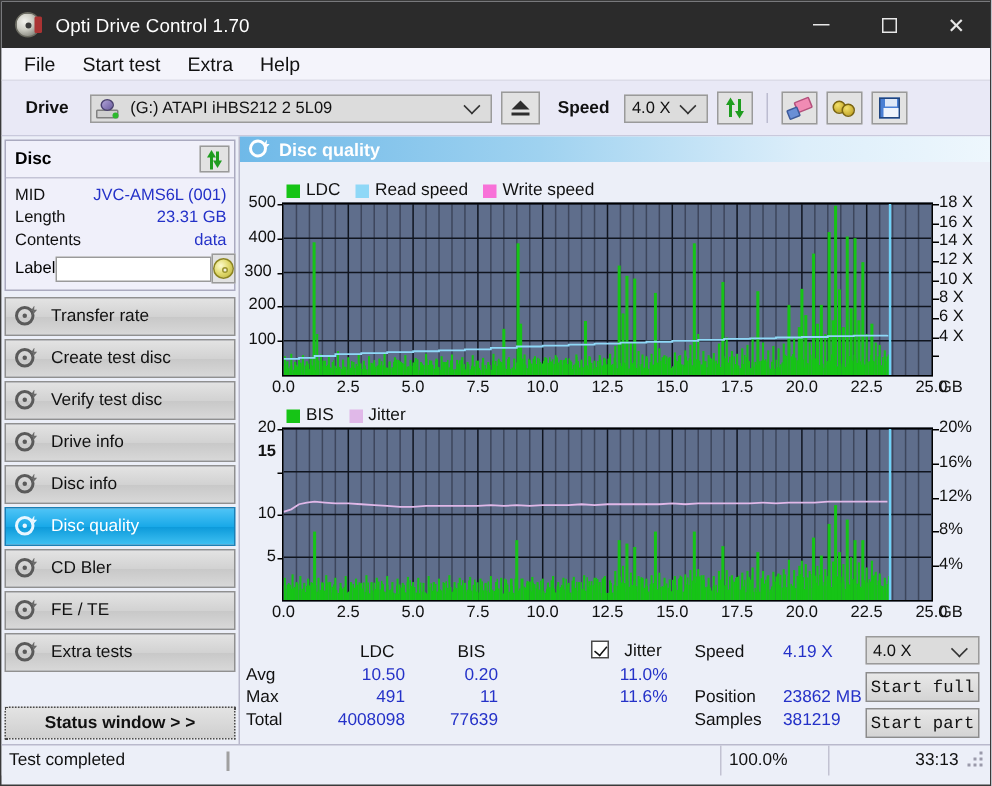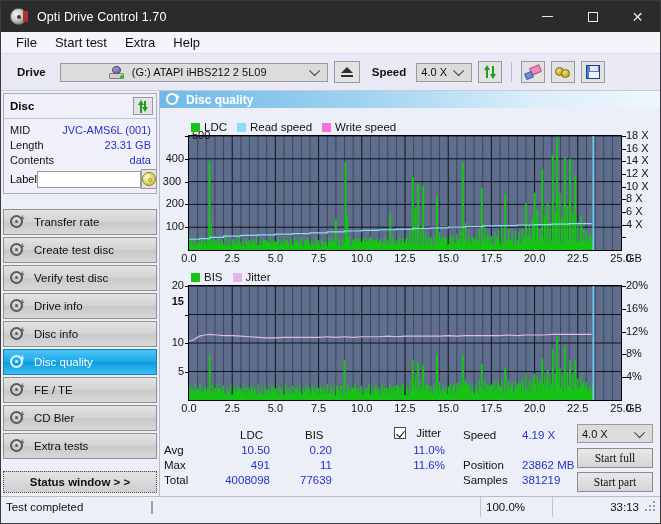--- a/index.html
+++ b/index.html
@@ -40,21 +40,21 @@
   .drivebar{height:36px;background:#e9e9f6;display:flex;align-items:center;
             padding:0 6px;border-bottom:1px solid #c9c9dc;gap:6px;}
   .lbl-bold{font-weight:bold;font-size:11.5px;color:#111;}
   .combo{height:19px;background:#dcdcdc;border:1px solid #9a9a9a;
          display:flex;align-items:center;font-size:11px;color:#111;
          box-sizing:border-box;position:relative;}
   .combo .cv{padding-left:4px;white-space:nowrap;overflow:hidden;}
   .combo .chev{position:absolute;right:5px;top:50%;transform:translateY(-60%);
          width:7px;height:7px;border-left:1.4px solid #333;border-bottom:1.4px solid #333;
          transform-origin:center; rotate:-45deg; margin-top:-2px;}
-  #drive-combo{width:268px;padding-left:45px;}
+  #drive-combo{width:268px;}
   #speed-combo{width:56px;}
   .drv-ico{width:15px;height:13px;margin:0 4px 0 3px;position:relative;flex:none;}
   .drv-ico .b1{position:absolute;left:0;bottom:0;width:15px;height:6px;background:#cfcfcf;
                border:1px solid #808080;box-sizing:border-box;border-radius:1px;}
   .drv-ico .b2{position:absolute;left:3px;top:0;width:9px;height:8px;border-radius:50%;
                background:linear-gradient(135deg,#b0a2d6,#6a5ca0);border:1px solid #4a4170;box-sizing:border-box;}
   .drv-ico .dot{position:absolute;right:0px;bottom:0px;width:4px;height:4px;background:#2db82d;border-radius:50%;}
   .tbtn{width:24px;height:22px;background:#e2e2e2;border:1px solid #9a9a9a;
         display:flex;align-items:center;justify-content:center;box-sizing:border-box;}
   .eject{width:26px;height:22px;}
@@ -103,21 +103,21 @@
                font-size:11px;padding:0 3px;font-family:"Liberation Sans",sans-serif;color:#111;}
   .btn-cd{width:22px;height:20px;background:#e2e2e2;border:1px solid #9a9a9a;
           display:flex;align-items:center;justify-content:center;box-sizing:border-box;}
   .cd-glyph{width:14px;height:14px;border-radius:50%;
      background:radial-gradient(circle at 35% 35%,#fdfbd0 0%,#e3dc72 45%,#b8ae35 100%);
      border:1px solid #8c8420;box-sizing:border-box;position:relative;}
   .cd-glyph:after{content:"";position:absolute;left:5px;top:5px;width:4px;height:4px;
      border-radius:50%;background:#f2f0e2;border:1px solid #9a9330;box-sizing:border-box;}
 
   
-  .nav{margin:15px 2px 0 2px;display:flex;flex-direction:column;gap:2px;}
+  .nav{margin:4px 2px 0 2px;display:flex;flex-direction:column;gap:2px;}
   .navbtn{height:26px;display:flex;align-items:center;padding-left:6px;
           background:linear-gradient(to bottom,#e3e3e3 0%,#d2d2d2 50%,#c8c8c8 51%,#d8d8d8 100%);
           border:1px solid #909090;box-sizing:border-box;font-size:11.5px;color:#111;}
   .navbtn.sel{background:linear-gradient(to bottom,#4fc4f6 0%,#19a9e8 50%,#0c9ada 51%,#3ec0f2 100%);
               border-color:#1b7fb5;color:#fff;}
   .navbtn .nlabel{margin-left:9px;}
   .nico{width:15px;height:15px;position:relative;flex:none;}
   .nico .ring{position:absolute;left:0;top:0;width:13px;height:13px;border-radius:50%;
       border:2px solid #5a5a5a;box-sizing:border-box;}
   .navbtn.sel .nico .ring{border-color:#e8f6ff;}
@@ -155,21 +155,21 @@
 
   
   .stats{position:absolute;font-size:11.5px;color:#111;white-space:nowrap;}
   .v-blue{color:#2431c8;}
   .chk{width:12px;height:12px;border:1px solid #4a4a4a;background:#fff;display:inline-block;
        position:relative;box-sizing:border-box;vertical-align:-2px;}
   .chk:after{content:"";position:absolute;left:3px;top:1px;width:4px;height:7px;
        border-right:1.6px solid #111;border-bottom:1.6px solid #111;transform:rotate(40deg);}
   .btn-std{background:linear-gradient(to bottom,#e8e8e8,#d4d4d4);border:1px solid #8c8c8c;
      box-sizing:border-box;font-size:11.5px;color:#111;display:flex;align-items:center;
-     justify-content:center;font-family:Liberation Serif, serif;}
+     justify-content:center;font-family:Liberation Mono, monospace;}
 
   
   .statusbar{height:20px;background:#eceff8;border-top:1px solid #b9b9cc;
      display:flex;align-items:center;font-size:11.5px;color:#111;}
   .sb-cell{height:20px;display:flex;align-items:center;padding:0 5px;box-sizing:border-box;}
   .sb-text{width:146px;}
   .sb-prog{flex:1;padding:0 4px;}
   .progress{height:13px;background:#fff;border:1px solid #a0a0a0;box-sizing:border-box;position:relative;}
   .progress .fill{height:100%;background:#14a214;}
   .sb-pct{width:72px;border-left:1px solid #c2c2d2;margin-left:38px;}
@@ -339,28 +339,28 @@
               <i class="ring"></i>
               <i class="spark"></i>
             </span>
           <span class="nlabel">Disc quality</span>
         </div>
         <div class="navbtn">
           <span class="nico">
               <i class="ring"></i>
               <i class="spark"></i>
             </span>
-          <span class="nlabel">FE / TE</span>
+          <span class="nlabel">CD Bler</span>
         </div>
         <div class="navbtn">
           <span class="nico">
               <i class="ring"></i>
               <i class="spark"></i>
             </span>
-          <span class="nlabel">CD Bler</span>
+          <span class="nlabel">FE / TE</span>
         </div>
         <div class="navbtn">
           <span class="nico">
               <i class="ring"></i>
               <i class="spark"></i>
             </span>
           <span class="nlabel">Extra tests</span>
         </div>
       </div>
 
@@ -986,21 +986,21 @@
             </svg>
           </div>
           <div class="axlabel" style="width: 24px; text-align: right; left: 0px; top: 112.2px;">100</div>
           <i class="tick" style="left: 25px; width: 3px; height: 1px; top: 119.2px;"></i>
           <div class="axlabel" style="width: 24px; text-align: right; left: 0px; top: 89.4px;">200</div>
           <i class="tick" style="left: 25px; width: 3px; height: 1px; top: 96.4px;"></i>
           <div class="axlabel" style="width: 24px; text-align: center; left: 0px; top: 66.6px;">300</div>
           <i class="tick" style="left: 25px; width: 3px; height: 1px; top: 73.6px;"></i>
           <div class="axlabel" style="width: 24px; text-align: right; left: 0px; top: 43.8px;">400</div>
           <i class="tick" style="left: 25px; width: 3px; height: 1px; top: 50.8px;"></i>
-          <div class="axlabel" style="width: 24px; left: 0px; top: 21px; margin-left: 32px;">500</div>
+          <div class="axlabel" style="width: 24px; text-align: right; left: 0px; top: 21px;">500</div>
           <i class="tick" style="left: 25px; width: 3px; height: 1px; top: 28px;"></i>
           <div class="axlabel" style="left: 466px; top: 122.333px; margin-left: 48px;">2 X</div>
           <i class="tick" style="left: 462px; width: 4px; height: 1px; top: 129.333px;"></i>
           <div class="axlabel" style="left: 466px; top: 109.667px;">4 X</div>
           <i class="tick" style="left: 462px; width: 4px; height: 1px; top: 116.667px;"></i>
           <div class="axlabel" style="left: 466px; top: 97px;">6 X</div>
           <i class="tick" style="left: 462px; width: 4px; height: 1px; top: 104px;"></i>
           <div class="axlabel" style="left: 466px; top: 84.3333px;">8 X</div>
           <i class="tick" style="left: 462px; width: 4px; height: 1px; top: 91.3333px;"></i>
           <div class="axlabel" style="left: 466px; top: 71.6667px;">10 X</div>

